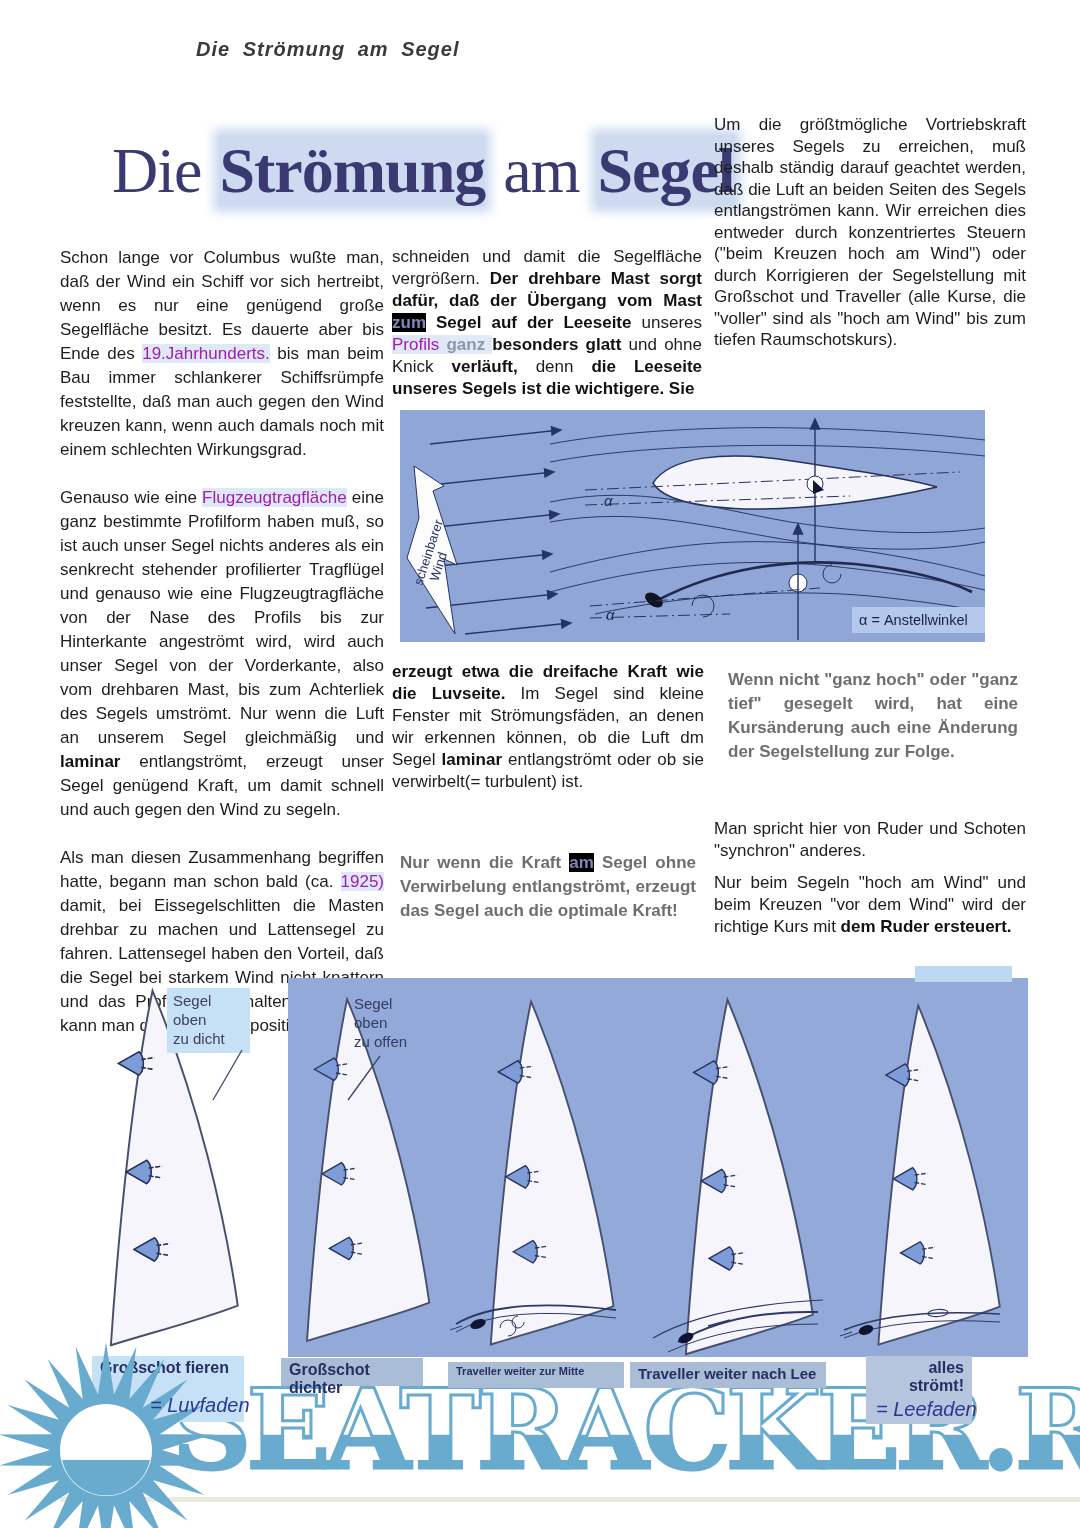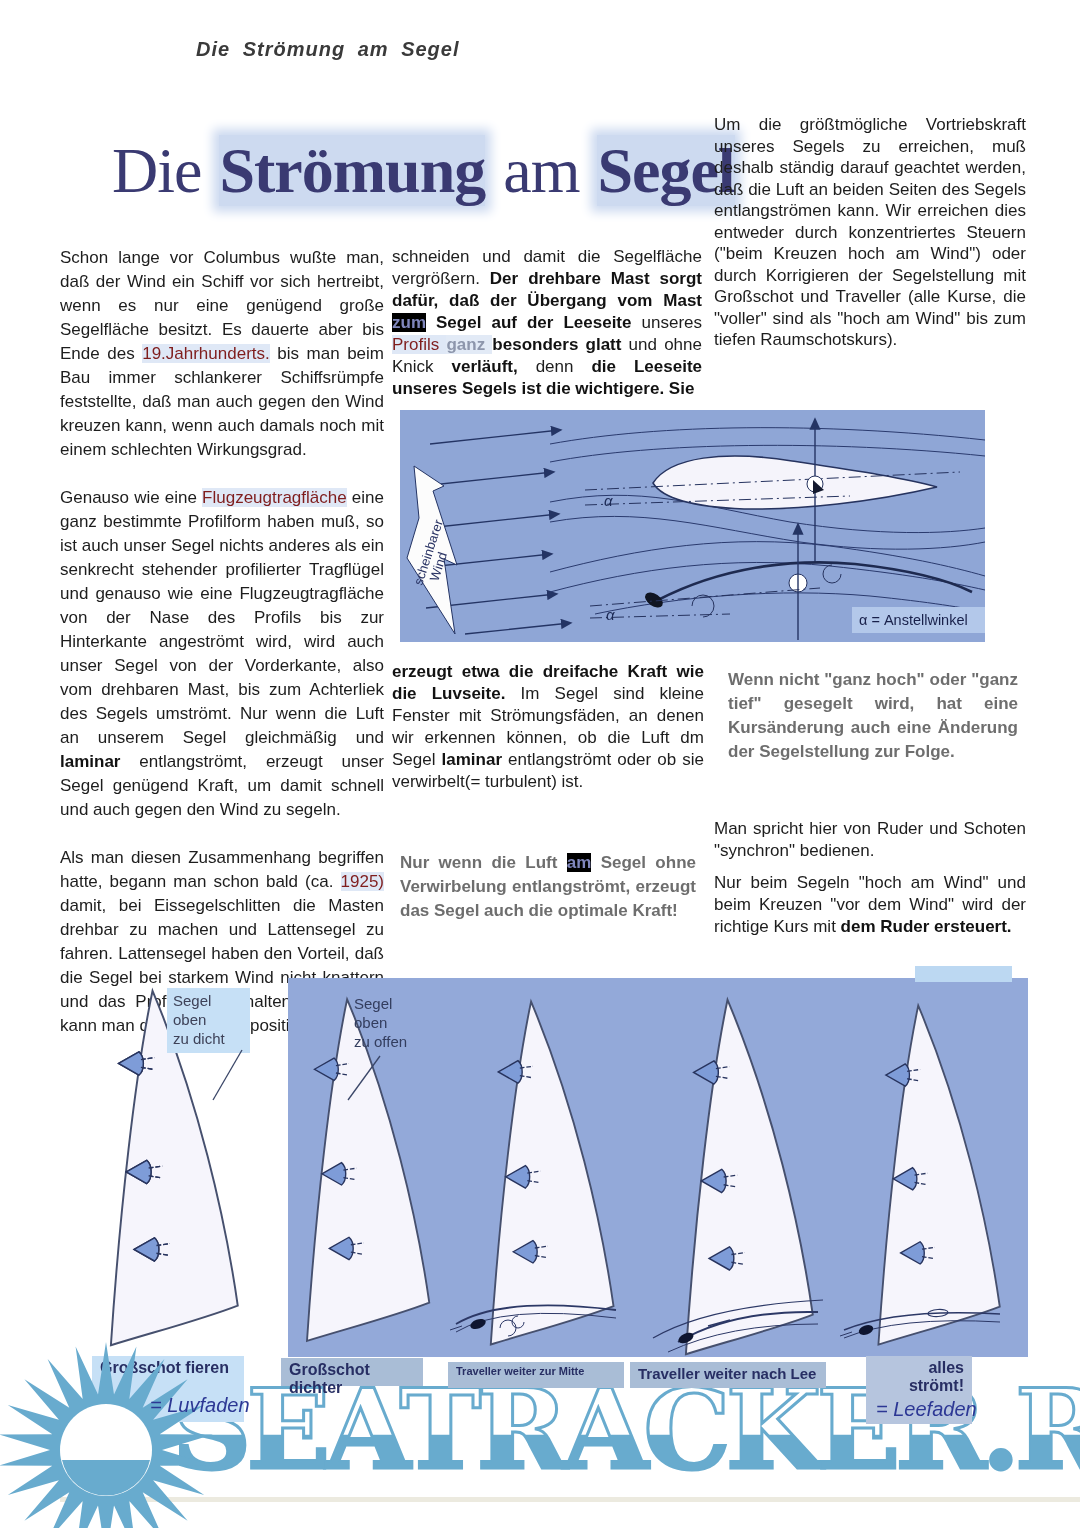--- a/index.html
+++ b/index.html
@@ -16,21 +16,21 @@
   
   .col{position:absolute;text-align:justify;font-size:17px;line-height:24px;}
   .col p{margin:0 0 24px 0;}
   #col-left{left:60px;top:246px;width:324px;}
   #col-mid{left:392px;top:246px;width:310px;line-height:22px;}
   #mid-p2{left:392px;top:661px;width:312px;line-height:22px;}
   #col-right{left:714px;top:114px;width:312px;line-height:21.5px;}
   #right-p2{left:714px;top:818px;width:312px;line-height:22px;}
   #right-p3{left:714px;top:872px;width:312px;line-height:22px;}
   .rb{font-weight:bold;color:#121212;}
-  .rf{color:#7f1d1d;background:#dfe8f6;}
+  .rf{color:#a21caf;background:#dfe8f6;}
   .rfb{color:#7f86bc;background:#000000;font-weight:bold;}
   .rgb{color:#8d96ac;background:#e2eaf6;font-weight:bold;margin-top:38px;}
   .quote{position:absolute;font-size:17px;line-height:24px;font-weight:bold;color:#6e6e6e;text-align:justify;}
   #mid-quote{left:400px;top:851px;width:296px;}
   #right-quote{left:728px;top:668px;width:290px;}
   
   #diagram{position:absolute;left:400px;top:410px;width:585px;height:232px;}
   
   #panel{position:absolute;left:288px;top:978px;width:740px;height:379px;background:#93a9d9;z-index:1;}
   #bluebar{position:absolute;left:915px;top:966px;width:97px;height:16px;background:#bcd8f2;z-index:1;}
@@ -144,28 +144,28 @@
 
       <rect x="452" y="197" width="133" height="26" fill="#b3c8ea"></rect>
       <text x="459" y="215" font-size="14.5" fill="#18204a">α = Anstellwinkel</text>
     </svg>
   </div>
 
   <div id="mid-p2" class="col">
     <p><span class="rb">erzeugt etwa die dreifache Kraft wie die Luvseite. </span><span>Im Segel sind kleine Fenster mit Strömungsfäden, an denen wir erkennen können, ob die Luft dm Segel </span><span class="rb">laminar</span><span> entlangströmt oder ob sie verwirbelt(= turbulent) ist.</span></p>
   </div>
 
-  <div id="mid-quote" class="quote"><span>Nur wenn die Luft </span><span class="rfb">am</span><span> Segel ohne Verwirbelung entlangströmt, erzeugt das Segel auch die optimale Kraft!</span></div>
+  <div id="mid-quote" class="quote"><span>Nur wenn die Kraft </span><span class="rfb">am</span><span> Segel ohne Verwirbelung entlangströmt, erzeugt das Segel auch die optimale Kraft!</span></div>
 
   <div id="col-right" class="col">
     <p>Um die größtmögliche Vortriebskraft unseres Segels zu erreichen, muß deshalb ständig darauf geachtet werden, daß die Luft an beiden Seiten des Segels entlangströmen kann. Wir erreichen dies entweder durch konzentriertes Steuern ("beim Kreuzen hoch am Wind") oder durch Korrigieren der Segelstellung mit Großschot und Traveller (alle Kurse, die "voller" sind als "hoch am Wind" bis zum tiefen Raumschotskurs).</p>
   </div>
   <div id="right-quote" class="quote">Wenn nicht "ganz hoch" oder "ganz tief" gesegelt wird, hat eine Kursänderung auch eine Änderung der Segelstellung zur Folge.</div>
   <div id="right-p2" class="col">
-    <p>Man spricht hier von Ruder und Schoten "synchron" bedienen.</p>
+    <p>Man spricht hier von Ruder und Schoten "synchron" anderes.</p>
   </div>
   <div id="right-p3" class="col">
     <p><span>Nur beim Segeln "hoch am Wind" und beim Kreuzen "vor dem Wind" wird der richtige Kurs mit </span><span class="rb">dem Ruder ersteuert.</span></p>
   </div>
 
   <div id="panel"></div>
   <div id="bluebar"></div>
 
   <svg class="sailsvg" style="left:95px;top:985px" width="148" height="368" viewBox="0 0 150 380">
       <path d="M58,6 C40,92 24,236 15,372 C64,357 110,345 146,331 C133,240 105,118 58,6 Z" class="sail"></path>

